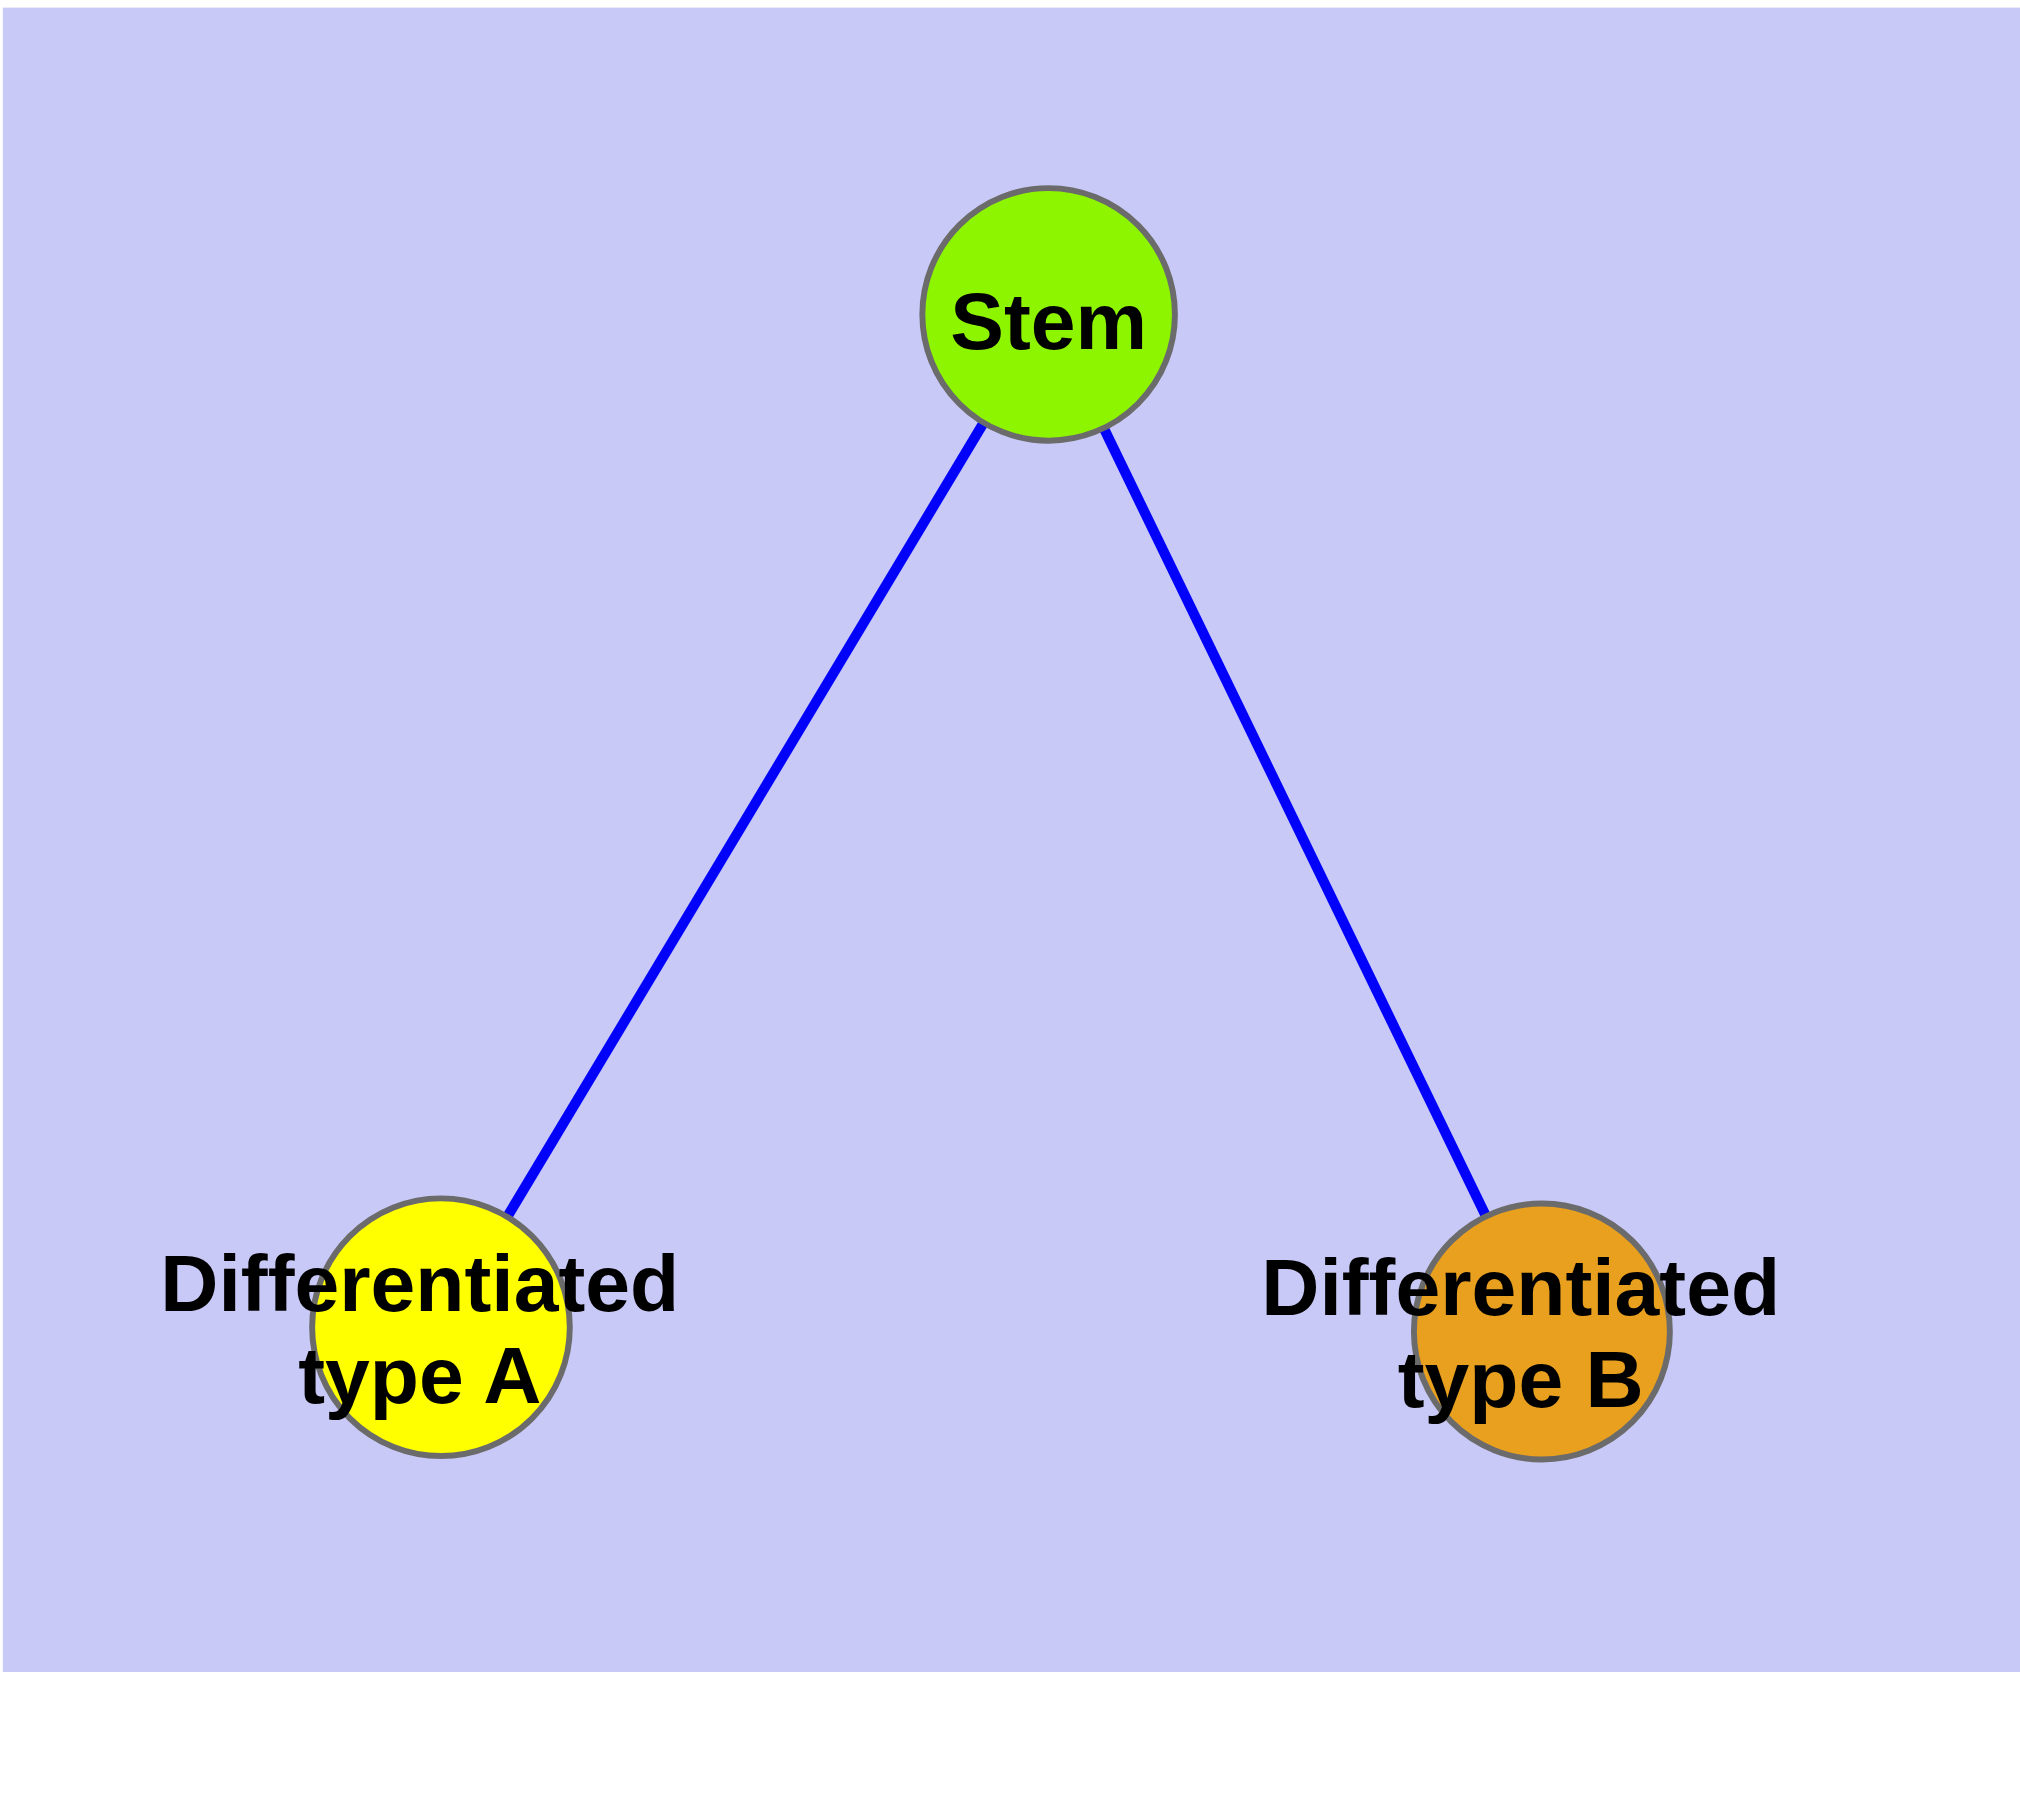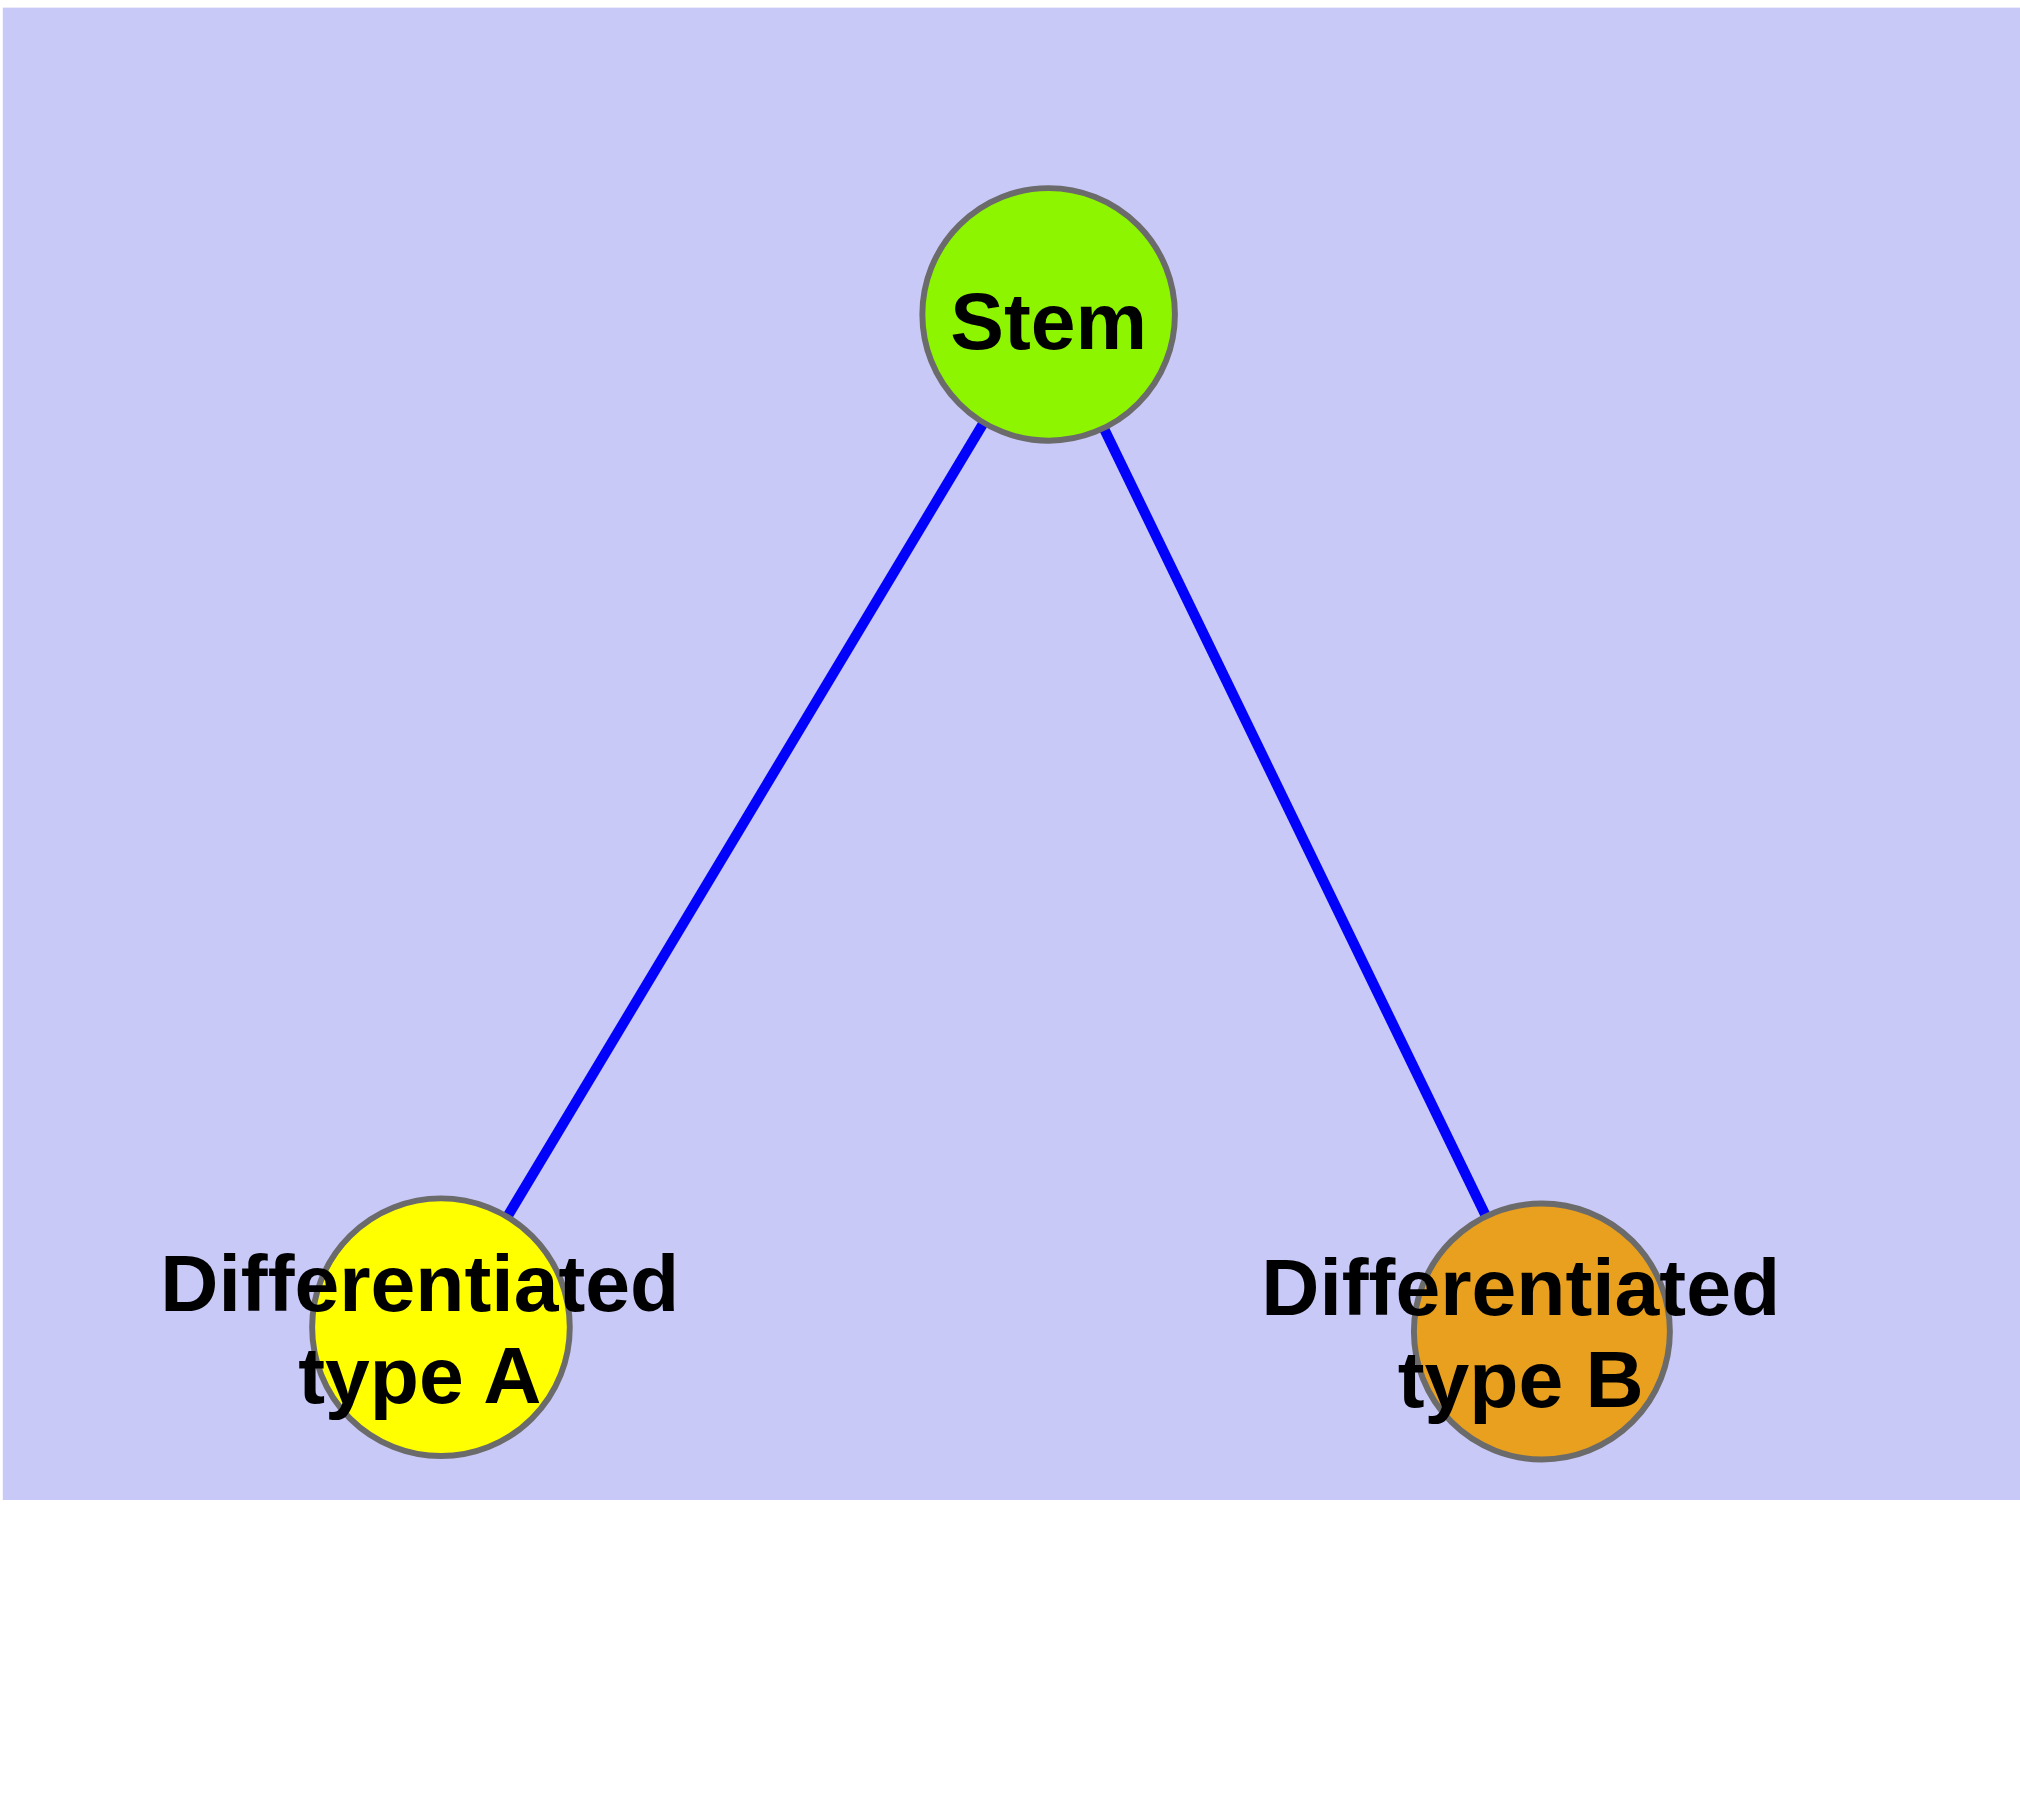--- a/index.html
+++ b/index.html
@@ -2,21 +2,21 @@
 <html style="font-size:13.6px"><head>
 <meta charset="utf-8">
 <style>
   html, body {
     margin: 0;
     padding: 0;
     background: #ffffff;
   }
   .canvas-wrap {
     width: 2021px;
-    height: 1500px;
+    height: 1672px;
     position: relative;
   }
   svg {
     display: block;
     width: 2021px;
     height: 1812px;
   }
   .node-label {
     font-family: "Liberation Sans", sans-serif;
     font-weight: bold;

